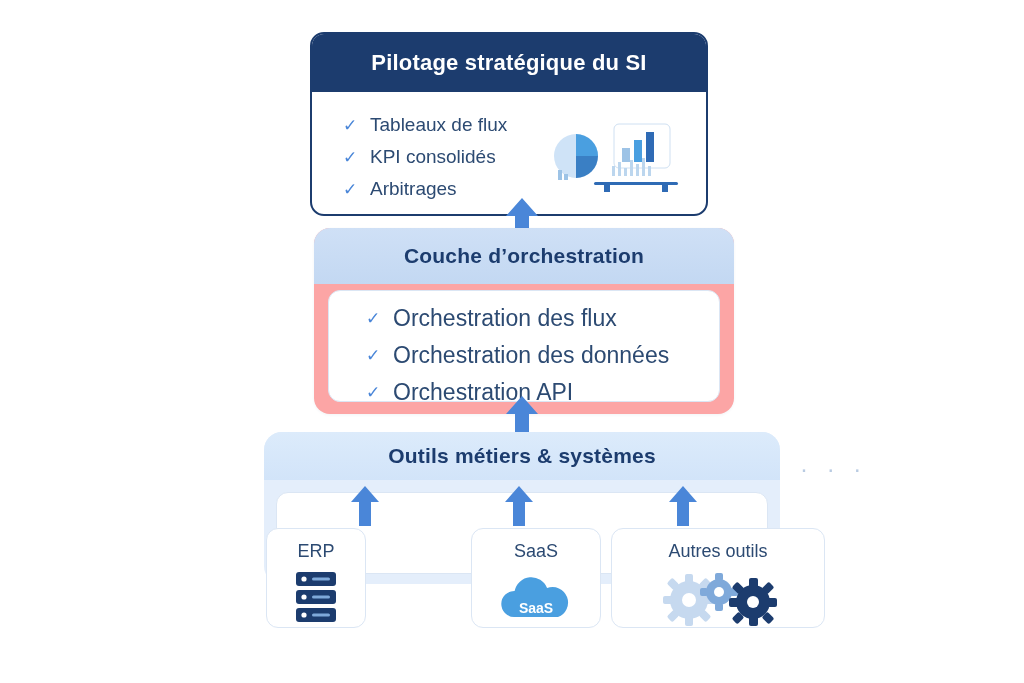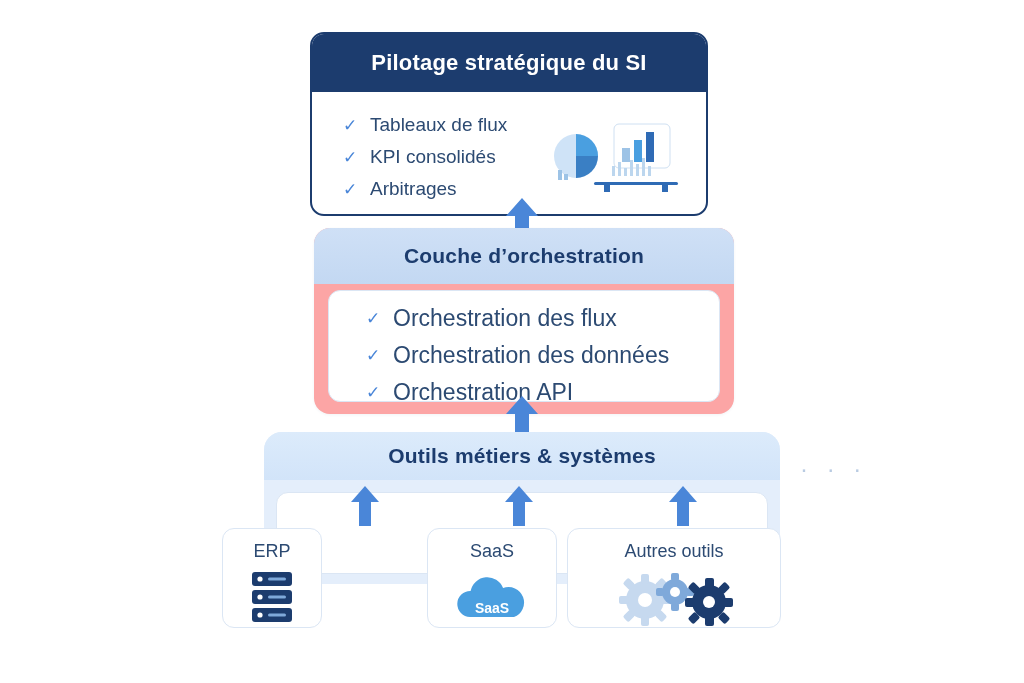--- a/index.html
+++ b/index.html
@@ -190,20 +190,21 @@
     top: 528px;
     height: 100px;
     background: #ffffff;
     border: 1px solid #dbe6f4;
     border-radius: 12px;
     box-sizing: border-box;
     display: flex;
     flex-direction: column;
     align-items: center;
     padding-top: 12px;
+    margin-left: 44px;
   }
   .tool-label {
     font-size: 18px;
     color: #2c4a72;
     margin-bottom: 6px;
   }
   .tool-art {
     flex: 1;
     display: flex;
     align-items: center;

